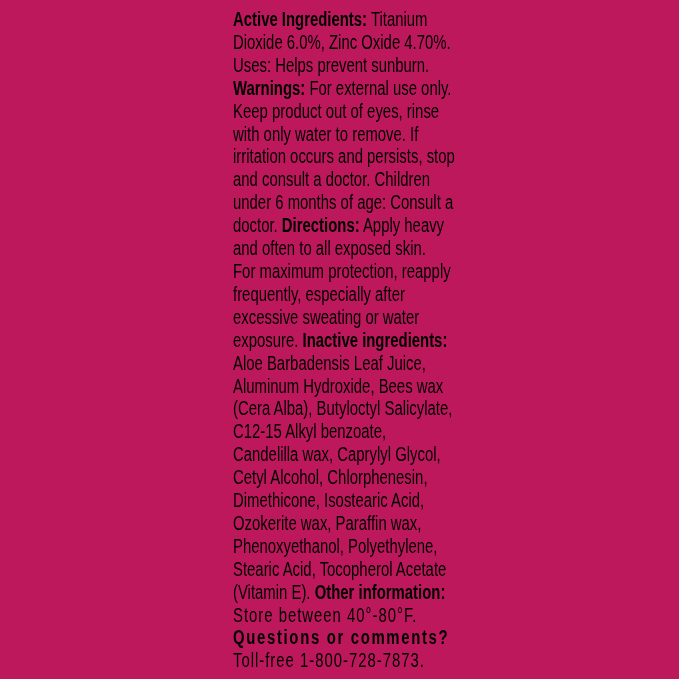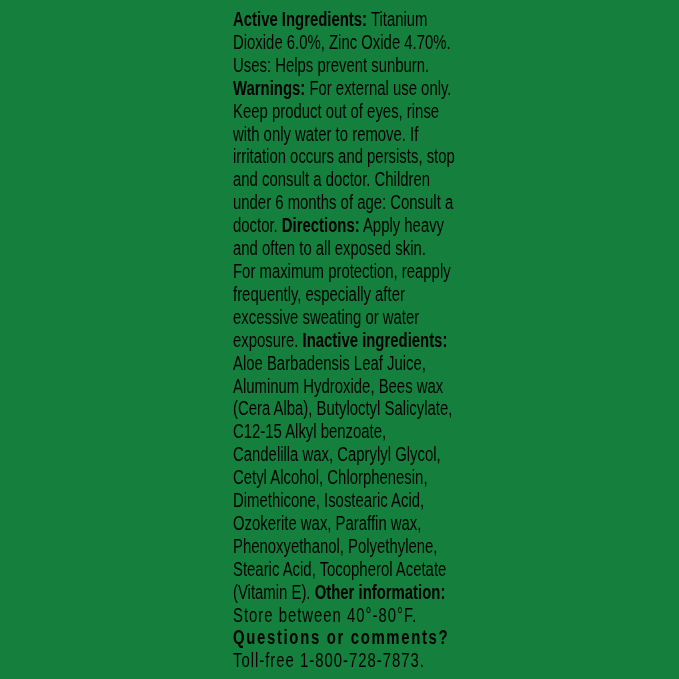--- a/index.html
+++ b/index.html
@@ -4,21 +4,21 @@
 <style>
   html, body {
     margin: 0;
     padding: 0;
     background: #ffffff;
   }
   .canvas {
     position: relative;
     width: 679px;
     height: 679px;
-    background: #15803d;
+    background: #be185d;
     overflow: hidden;
   }
   .text-block {
     position: absolute;
     left: 233px;
     top: 8px;
     width: 300px;
     transform: scaleX(0.76);
     transform-origin: left top;
     font-family: "Liberation Sans", sans-serif;

